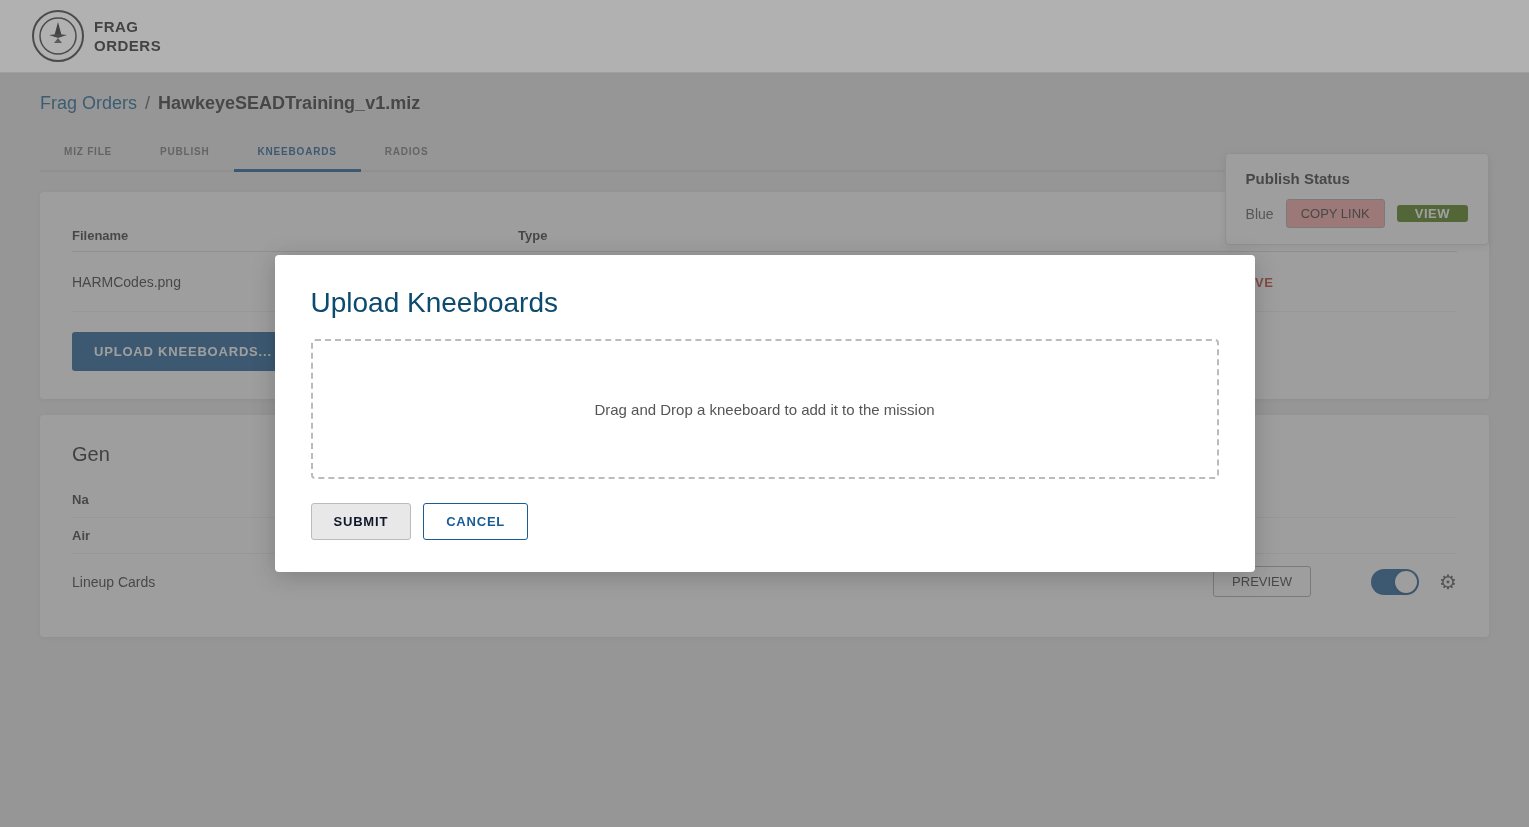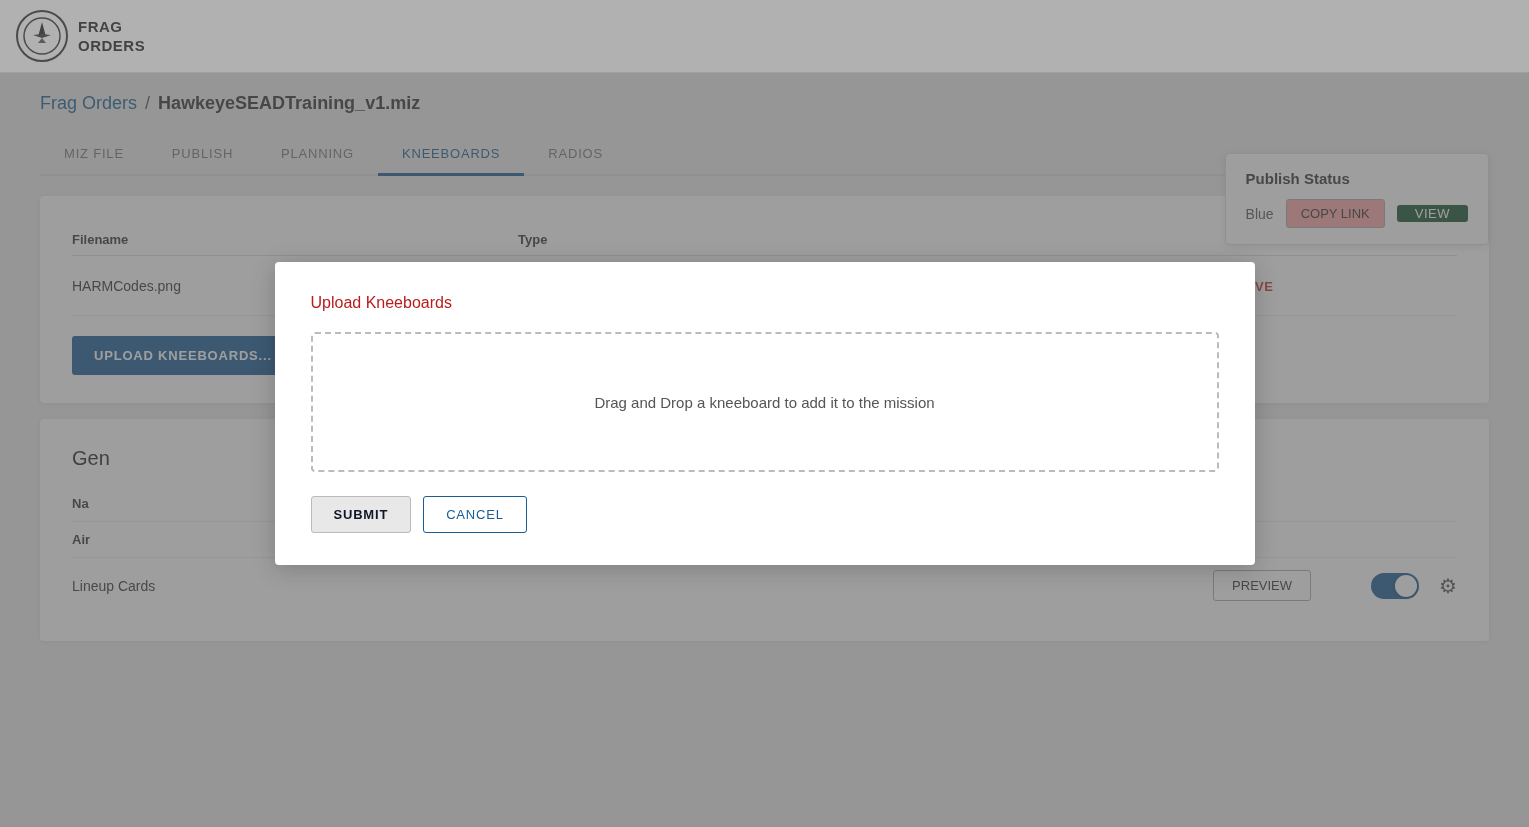--- a/index.html
+++ b/index.html
@@ -8,21 +8,21 @@
       background: #c8c8c8;
       min-height: 827px;
       position: relative;
       overflow: hidden;
     }
 
     
     .header {
       display: flex;
       align-items: center;
-      padding: 10px 16px;
+      padding: 10px 32px;
       background: #fff;
       border-bottom: 1px solid #ddd;
       position: relative;
       z-index: 1;
     }
     .logo-container {
       display: flex;
       align-items: center;
       gap: 10px;
     }
@@ -103,42 +103,42 @@
     .copy-link-btn {
       border: 1px solid #aaa;
       background: #fca5a5;
       padding: 6px 14px;
       font-size: 13px;
       cursor: pointer;
       border-radius: 3px;
       color: #333;
     }
     .view-btn {
-      background: #14532d;
+      background: #4d7c0f;
       color: #fff;
       border: none;
       padding: 1px 18px;
       font-size: 13px;
-      font-weight: 400;
+      font-weight: 700;
       cursor: pointer;
       border-radius: 3px;
       letter-spacing: 0.5px;
     }
 
     
     .tabs {
       display: flex;
       gap: 0;
       border-bottom: 2px solid #ddd;
       margin-bottom: 0;
     }
     .tab {
       padding: 12px 24px;
-      font-size: 13px;
-      font-weight: 400;
+      font-size: 10px;
+      font-weight: 700;
       color: #777;
       cursor: pointer;
       text-transform: uppercase;
       letter-spacing: 0.8px;
       border-bottom: 3px solid transparent;
       margin-bottom: -2px;
     }
     .tab.active {
       color: #1a5c96;
       border-bottom: 3px solid #1a5c96;
@@ -307,23 +307,23 @@
     }
     .modal {
       background: #fff;
       border-radius: 4px;
       width: 980px;
       max-width: 95vw;
       padding: 32px 36px;
       box-shadow: 0 4px 24px rgba(0,0,0,0.2);
     }
     .modal-title {
-      font-size: 16px;
-      font-weight: 500;
-      color: #b91c1c;
+      font-size: 28px;
+      font-weight: 500;
+      color: #0c4a6e;
       margin-bottom: 20px;
     }
     .drop-zone {
       border: 2px dashed #bbb;
       border-radius: 4px;
       min-height: 140px;
       display: flex;
       align-items: center;
       justify-content: center;
       color: #555;
@@ -344,21 +344,21 @@
       border-radius: 3px;
       color: #0f172a;
       text-transform: uppercase;
       letter-spacing: 0.8px;
     }
     .cancel-btn {
       border: 1px solid #1a5c96;
       background: #fff;
       padding: 10px 22px;
       font-size: 13px;
-      font-weight: 400;
+      font-weight: 700;
       cursor: pointer;
       border-radius: 3px;
       color: #1a5c96;
       text-transform: uppercase;
       letter-spacing: 0.8px;
     }
 
     
     .dimmed {
       filter: brightness(0.85);
@@ -399,21 +399,20 @@
     <div class="publish-status-row">
       <span class="publish-status-label">Blue</span>
       <button class="copy-link-btn">COPY LINK</button>
       <button class="view-btn">VIEW</button>
     </div>
   </div>
 
   <div class="tabs">
     <div class="tab">MIZ FILE</div>
     <div class="tab">PUBLISH</div>
-    <div class="tab">PLANNING</div>
     <div class="tab active">KNEEBOARDS</div>
     <div class="tab">RADIOS</div>
   </div>
 
   <div class="content-card">
     <table class="kneeboard-table">
       <thead>
         <tr>
           <th>Filename</th>
           <th>Type</th>

